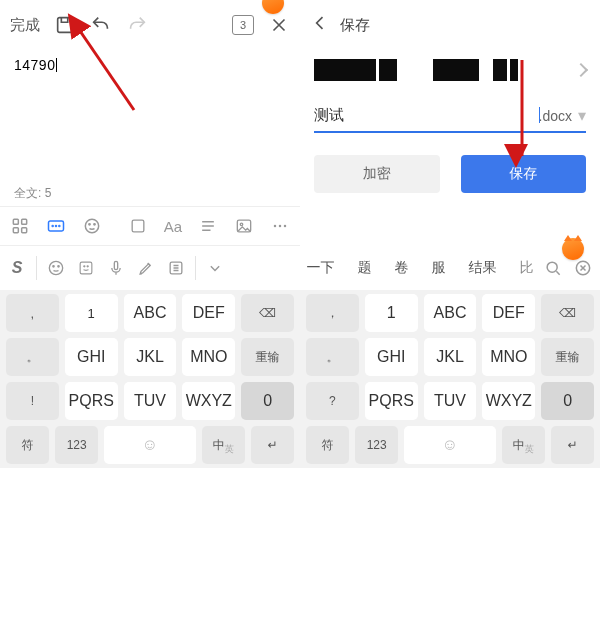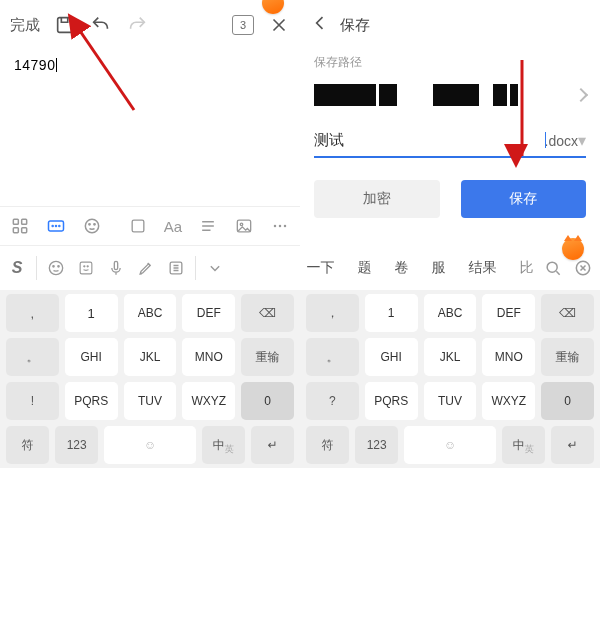--- a/index.html
+++ b/index.html
@@ -39,41 +39,41 @@
     .bar-ico svg { width:20px; height:20px; display:block; }
     .suggest-words { flex:1; display:flex; gap:22px; font-size:14px; color:#555; justify-content: space-around; }
 
     
     .suggest-words.wide span { white-space:nowrap; }
 
     
     .kbd-wrap { padding: 4px 6px; background: #f2f2f2; }
     .kbd-row { display: flex; gap: 6px; margin-bottom: 6px; }
     .kbd-row:last-child { margin-bottom: 0; }
-    .key { flex: 1; background: #fff; border-radius: 5px; height: 38px; display: flex; align-items: center; justify-content: center; font-size: 12px; color:#333; position:relative; }
+    .key { flex: 1; background: #fff; border-radius: 5px; height: 38px; display: flex; align-items: center; justify-content: center; font-size: 16px; color:#333; position:relative; }
     .key.fn { background: #e6e6e6; color:#555; font-size:12px; }
     .key.dark { background: #d7d7d7; }
     .key.wide2 { flex: 2.12; }
     .row-top .key:first-child, .row-top .key:nth-child(2) { font-size:13px; }
 
     
     .hdr2 { height: 50px; display: flex; align-items: center; padding: 0 10px; gap: 10px; }
     .hdr2 .back { width:20px; color:#555; }
     .hdr2 .title { font-size: 15px; color:#444; }
     .label-path { font-size: 12px; color:#999; padding: 4px 14px; }
     .path-row { height: 40px; margin: 0; padding: 0 14px; display:flex; align-items:center; position:relative; }
     .path-row::after { content:""; position:absolute; right:14px; width:8px; height:8px; border-top:2px solid #bbb; border-right:2px solid #bbb; transform:rotate(45deg); }
     .blobs { height: 24px; display:flex; gap:3px; align-items:center; }
     .b { background:#0c0c0c; height:22px; }
     .b1{width:62px} .b2{width:18px}.bgap{width:30px}.b3{width:46px}.b4{width:14px}.b5{width:8px}
 
     .fname-row { display:flex; align-items:center; margin: 16px 14px 0; border-bottom: 2px solid #2f72e8; padding-bottom:6px; }
     .fname { flex:1; font-size:15px; color:#2a2a2a; position:relative;font-family:Liberation Mono, monospace; }
     .fname::after { content:""; position:absolute; right:-1px; top:1px; width:1px; height:16px; background:#3177ee; }
-    .ext { font-size:14px; color:#666; }
+    .ext { font-size:14px; color:#666; margin-right:6px; }
     .ext-dd { color:#bbb; }
 
     .btn-row { display:flex; gap:21px; margin: 22px 14px 0; text-align: right; }
     .btn { flex:1; height:38px; border-radius:4px; display:flex; align-items:center; justify-content:center; font-size:14px; }
     .btn.ghost { background:#f1f1f1; color:#666; }
     .btn.primary { background:#3c78eb; color:#fff; }
 
     .right-fill { flex:1; }
 
     
@@ -114,20 +114,21 @@
             <path d="M6 6l12 12M18 6L6 18"></path>
           </svg>
       </span>
     </div>
 
     <div class="doc-area">
       
       <span class="doc-typed">14790</span>
     </div>
 
+    <div class="wc">全文: 5</div>
 
     <div class="toolbar">
       <div class="tb-group">
         <span class="ti">
             <svg viewBox="0 0 24 24" fill="none" stroke="currentColor" stroke-width="1.8">
               <rect x="4" y="4" width="6" height="6" rx="1"></rect>
               <rect x="14" y="4" width="6" height="6" rx="1"></rect>
               <rect x="4" y="14" width="6" height="6" rx="1"></rect>
               <rect x="14" y="14" width="6" height="6" rx="1"></rect>
             </svg>
@@ -274,21 +275,20 @@
   </div>
 
   <div class="pane">
     <div class="hdr2">
       <span class="back"><svg viewBox="0 0 24 24" width="20" height="20" fill="none" stroke="currentColor" stroke-width="2">
             <path d="M15 5l-7 7 7 7"></path>
           </svg></span>
       <span class="title">保存</span>
     </div>
 
-    <div class="label-path">保存路径</div>
     <div class="path-row">
       <div class="blobs">
         <div class="b b1"></div>
           <div class="b b2"></div>
           <div class="bgap"></div>
           <div class="b b3"></div>
           <div class="bgap" style="width:8px"></div>
           <div class="b b4"></div>
           <div class="b b5"></div>
       </div>

